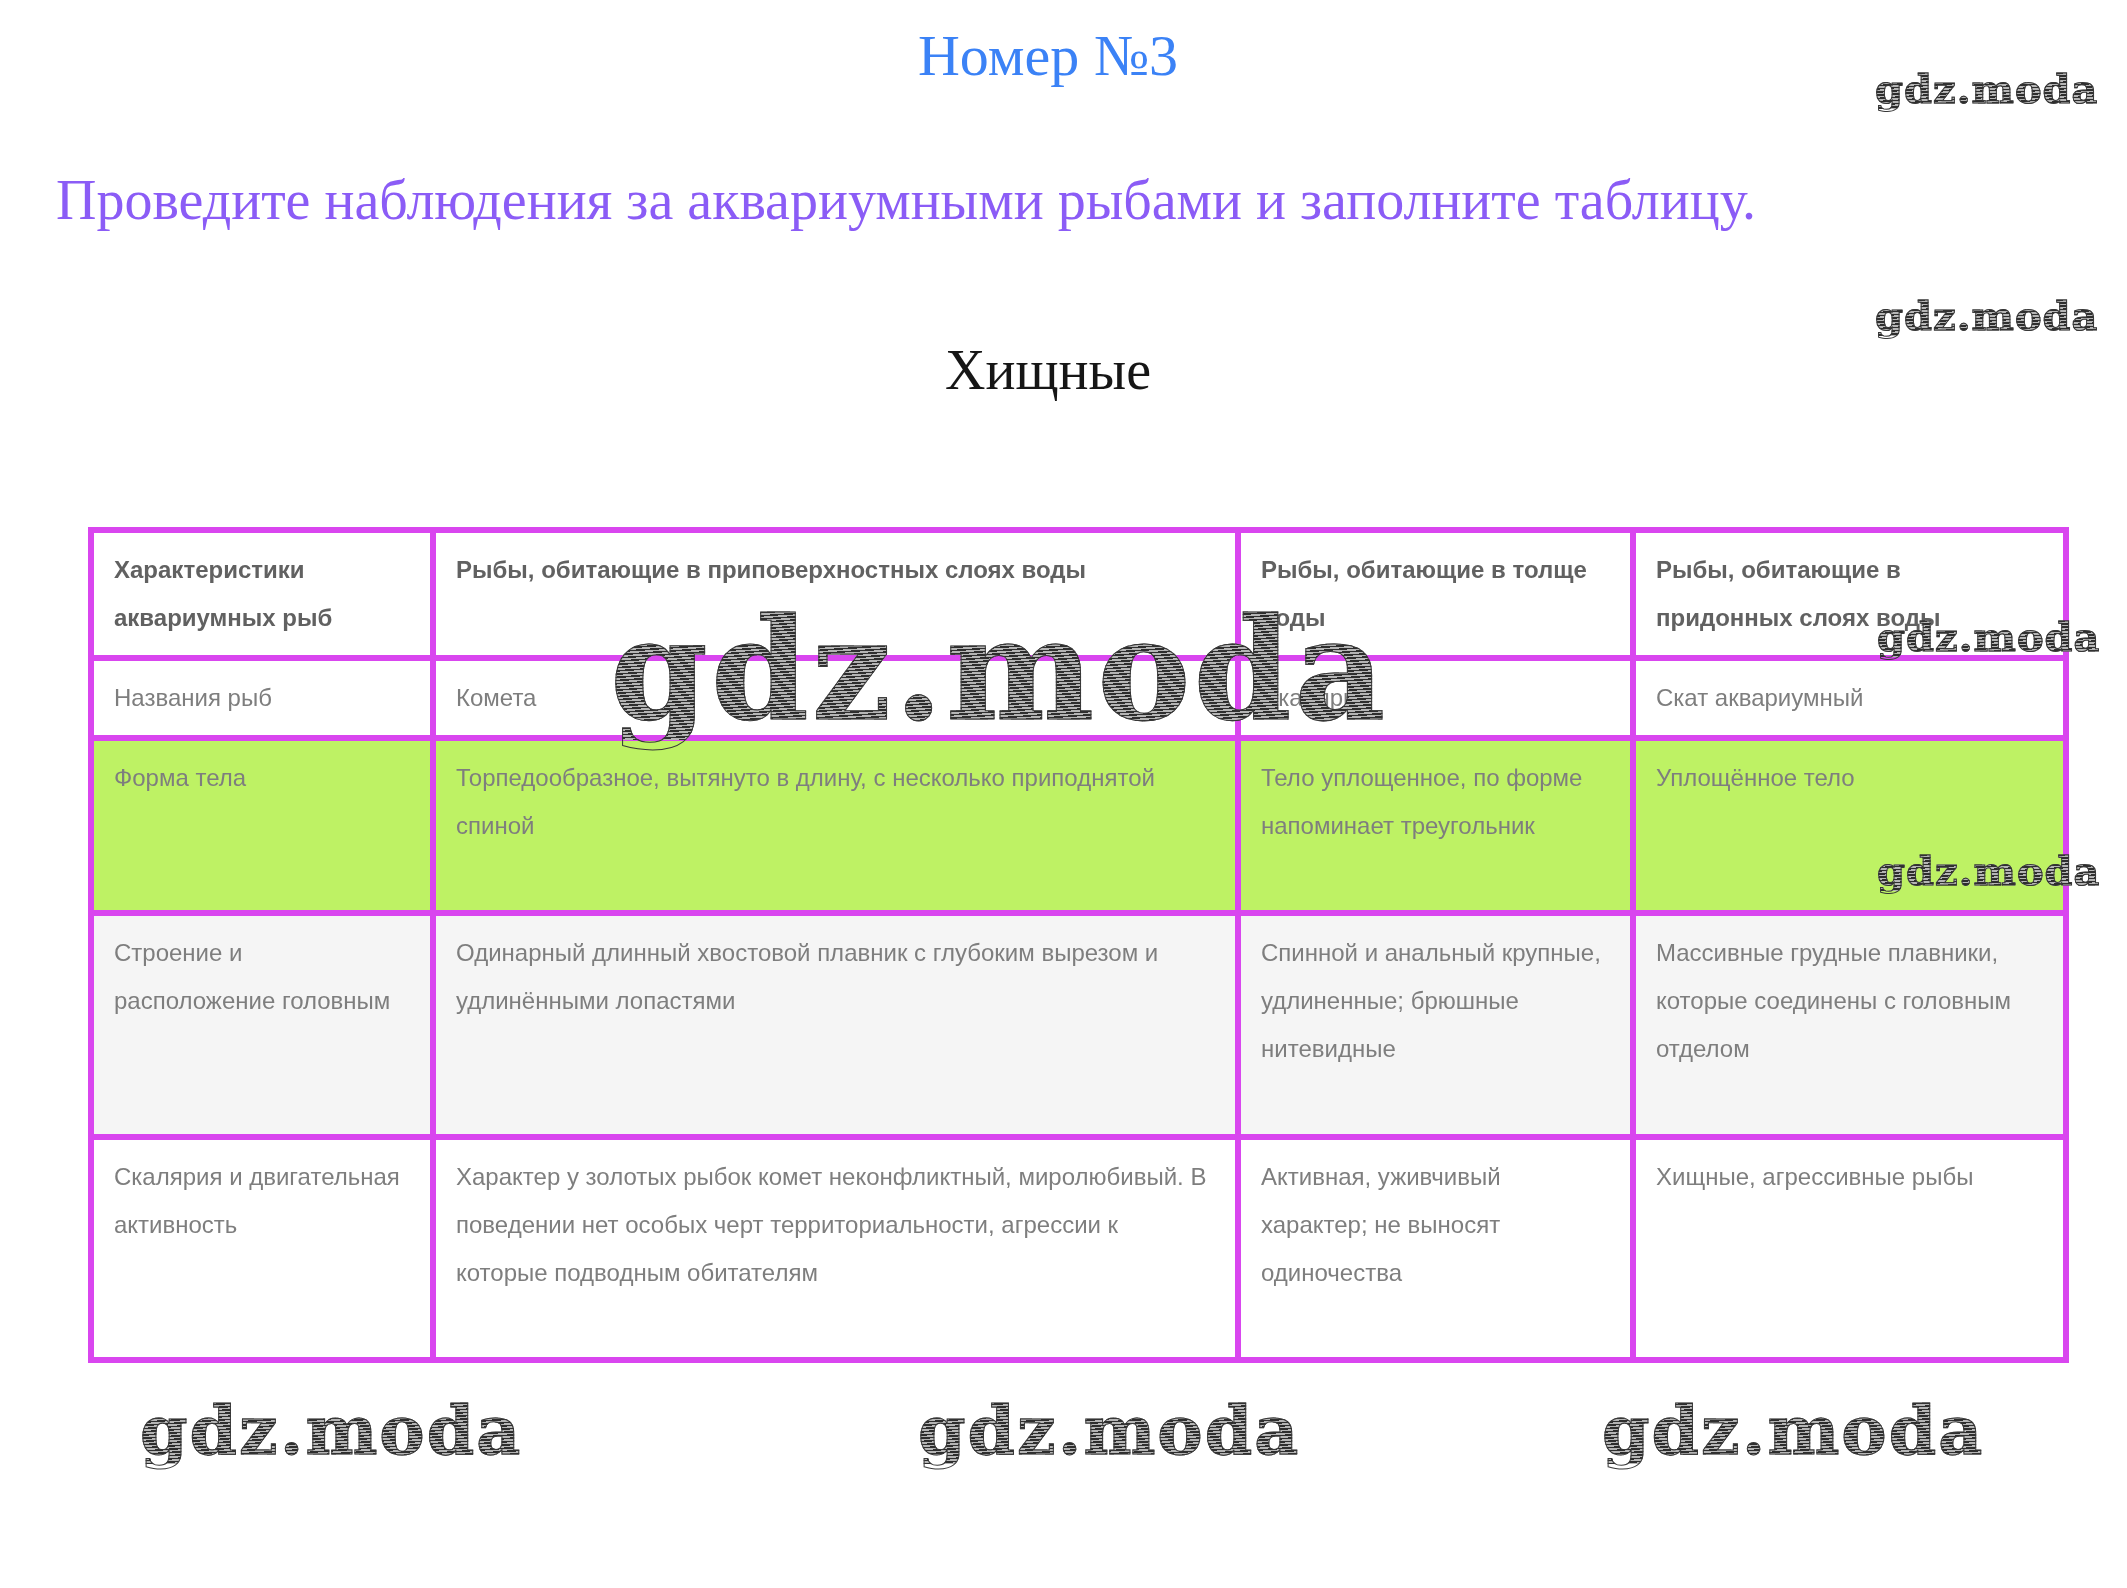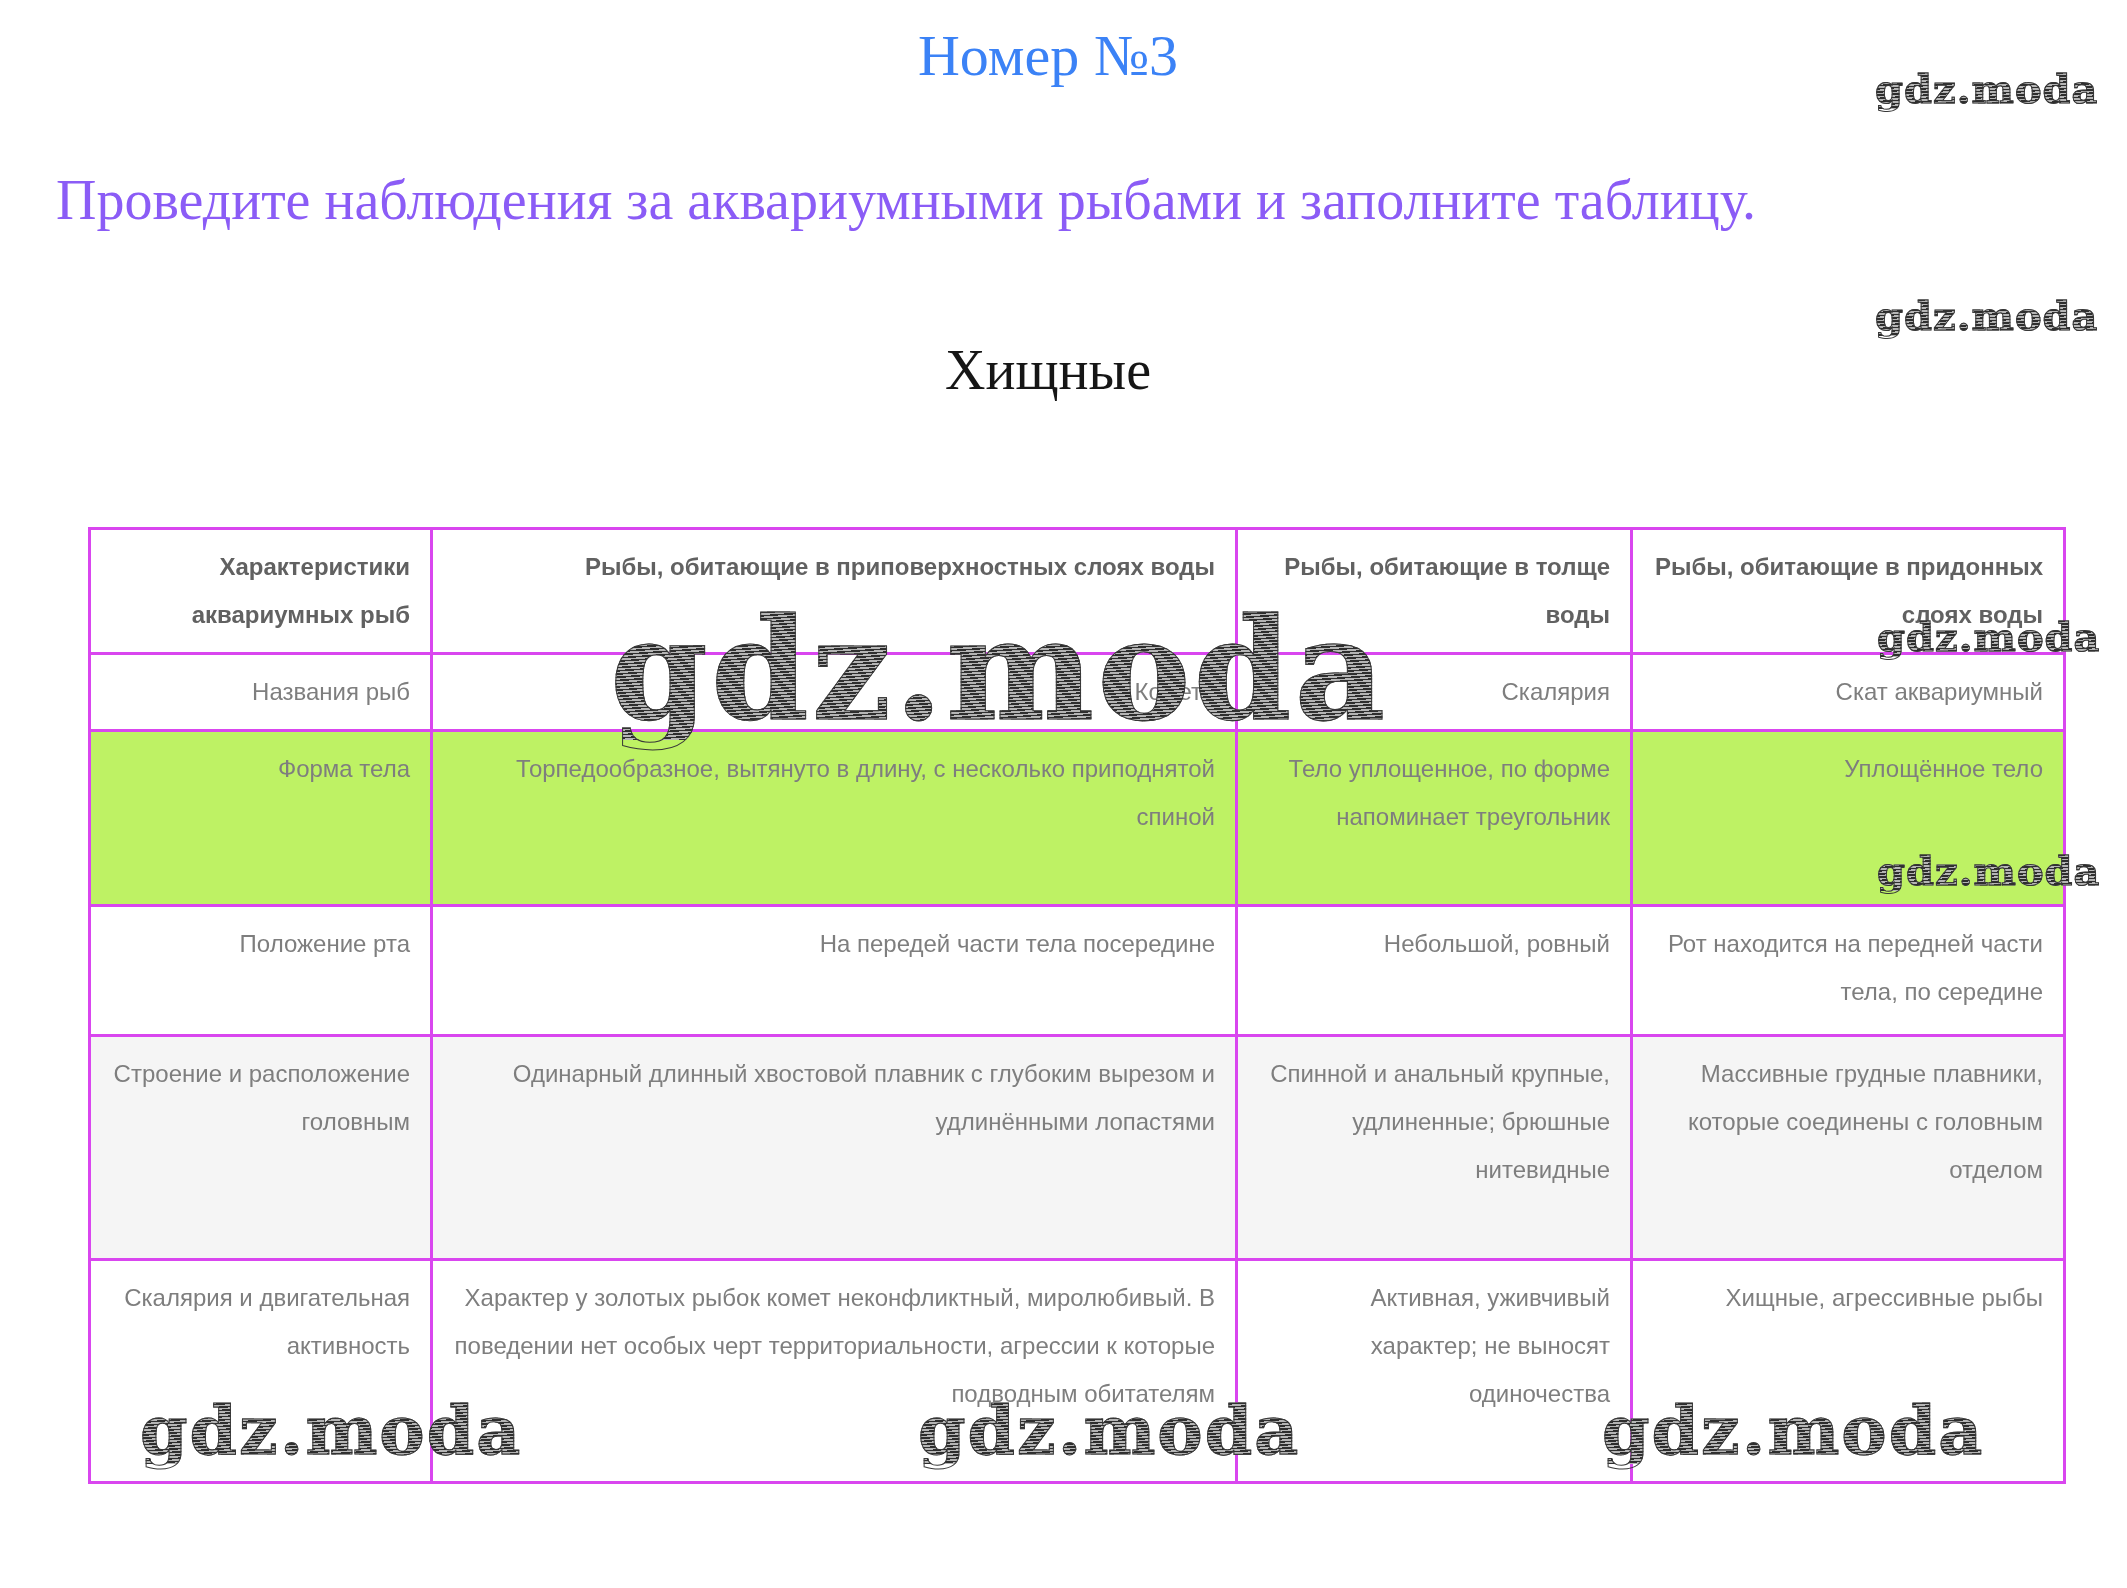--- a/index.html
+++ b/index.html
@@ -14,22 +14,22 @@
   .doc-question { position:absolute; left:56px; top:168px; width:1900px;
                   font-size:56px; color:#8b5cf6; white-space:nowrap; }
 
   
   table.fish { position:absolute; left:88px; top:527px; width:1975px;
                border-collapse:collapse; table-layout:fixed;
                font-family:"Liberation Sans", sans-serif; font-size:24px;
                color:#7e7e7e; }
   table.fish col.c1{width:342px;} table.fish col.c2{width:805px;}
   table.fish col.c3{width:395px;} table.fish col.c4{width:433px;}
-  table.fish th, table.fish td { border:3px solid #d946ef; vertical-align:top;
-               padding:13px 20px; line-height:48px; text-align:right;
+  table.fish th, table.fish td { border:6px solid #d946ef; vertical-align:top;
+               padding:13px 20px; line-height:48px; text-align:left;
                font-weight:400; background:transparent; }
   table.fish th { font-weight:700; color:#616161; }
   tr.h-row  { height:123px; }
   tr.r-1 { height:73px; }
   tr.r-2 { height:175px; background:#bef264; }
   tr.r-3 { height:130px; }
   tr.r-4 { height:224px; background:#f5f5f5; }
   tr.r-5 { height:223px; }
 
   
@@ -74,26 +74,20 @@
     <td>Комета</td>
     <td>Скалярия</td>
     <td>Скат аквариумный</td>
   </tr>
   <tr class="r-2">
     <td>Форма тела</td>
     <td>Торпедообразное, вытянуто в длину, с несколько приподнятой спиной</td>
     <td>Тело уплощенное, по форме напоминает треугольник</td>
     <td>Уплощённое тело</td>
   </tr>
-  <tr class="r-3">
-    <td>Положение рта</td>
-    <td>На передей части тела посередине</td>
-    <td>Небольшой, ровный</td>
-    <td>Рот находится на передней части тела, по середине</td>
-  </tr>
   <tr class="r-4">
     <td>Строение и расположение головным</td>
     <td>Одинарный длинный хвостовой плавник с глубоким вырезом и удлинёнными лопастями</td>
     <td>Спинной и анальный крупные, удлиненные; брюшные нитевидные</td>
     <td>Массивные грудные плавники, которые соединены с головным отделом</td>
   </tr>
   <tr class="r-5">
     <td>Скалярия и двигательная активность</td>
     <td>Характер у золотых рыбок комет неконфликтный, миролюбивый. В поведении нет особых черт территориальности, агрессии к которые подводным обитателям</td>
     <td>Активная, уживчивый характер; не выносят одиночества</td>

